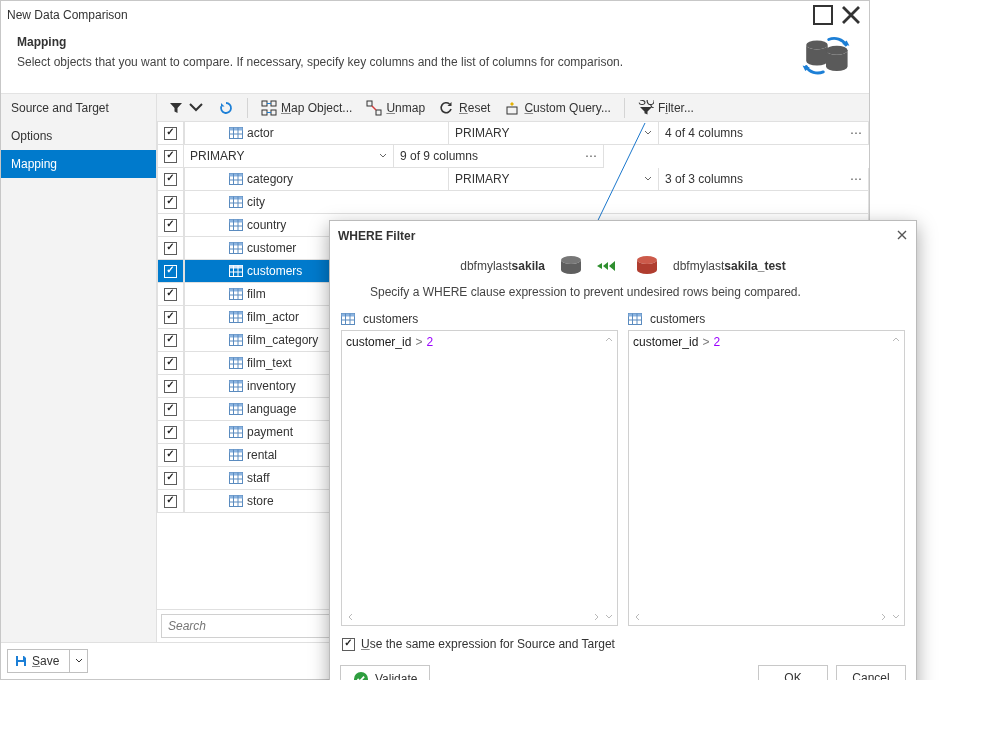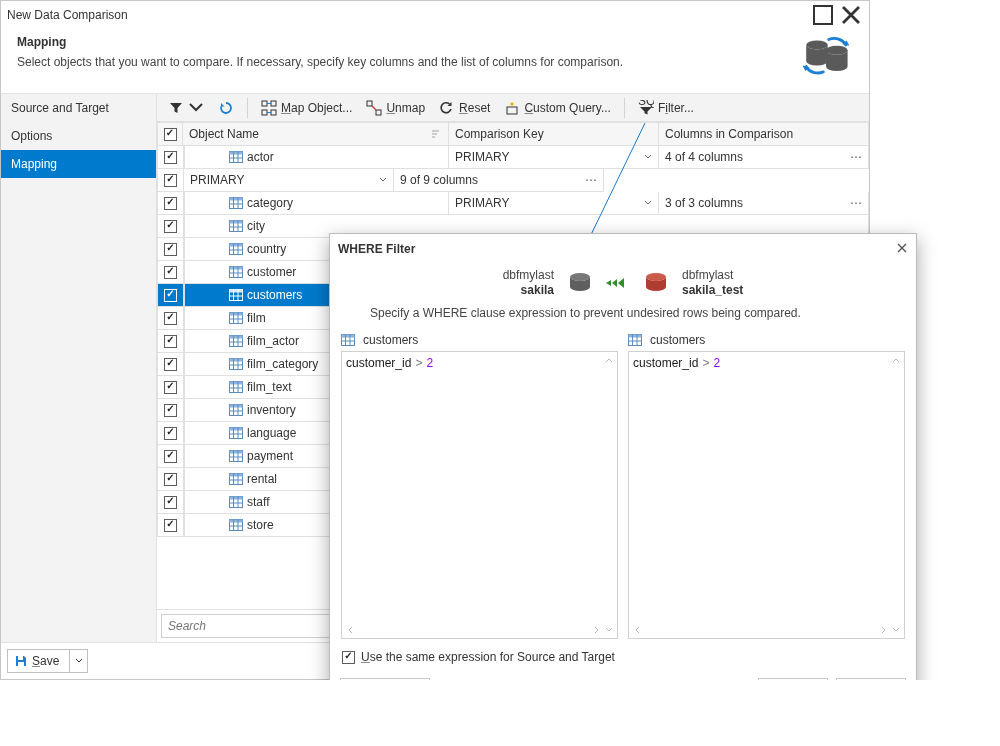--- a/index.html
+++ b/index.html
@@ -44,25 +44,25 @@
   .search-row { padding:4px;}
   .search-input { width:100%; border:1px solid #d0d0d0; padding:4px 6px; color:#aaa; font-style:italic;}
   .footer { border-top:1px solid #e0e0e0; padding:6px; display:flex;}
   .save-btn { border:1px solid #c0c0c0; background:#fff; display:flex; align-items:center;}
   .save-btn .lbl { padding:4px 10px 4px 6px; display:flex; gap:4px; align-items:center;}
   .save-btn .dd { border-left:1px solid #c0c0c0; width:18px; display:flex; justify-content:center; align-items:center; align-self:stretch;}
   .ellipsis { color:#555; }
   .chevron { width:8px; height:8px; }
 
   
-  .modal { position:absolute; width:588px; height:484px; border:1px solid #bbb; background:#fff; box-shadow:0 6px 18px rgba(0,0,0,0.35); display:flex; flex-direction:column; top:232px; left:328px;}
+  .modal { position:absolute; width:588px; height:484px; border:1px solid #bbb; background:#fff; box-shadow:0 6px 18px rgba(0,0,0,0.35); display:flex; flex-direction:column; top:219px; left:328px;}
   .modal .titlebar2 { height:30px; display:flex; justify-content:space-between; align-items:center; padding:0 8px;}
   .modal .titlebar2 .t { font-weight:600;}
   .comparison-strip { display:flex; justify-content:center; gap:14px; align-items:center; padding:4px 0 2px 0;}
-  .db-block { display:flex; flex-direction:column; align-items:flex-end; line-height:1.25;}
+  .db-block { display:flex; flex-direction:row; align-items:flex-end; line-height:1.25;}
   .db-block.right { align-items:flex-start;}
   .db-block .srv { color:#444;}
   .db-block .dbn { font-weight:600;}
   .cylinder { width:24px; height:22px; }
   .arrow { width:24px; height:14px;}
   .instruction { padding:6px 12px 8px 12px; color:#444;margin-left:28px;}
   .panels { flex:1; display:flex; gap:8px; padding:0 10px;}
   .panel { flex:1; display:flex; flex-direction:column; border:1px solid transparent;}
   .panel-title { display:flex; gap:4px; align-items:center; padding:4px 0;}
   .editor { flex:1; border:1px solid #d0d0d0; padding:4px; font-family:Consolas, monospace; font-size:12px; position:relative; background:#fff;}
@@ -194,33 +194,20 @@
             <svg viewBox="0 0 16 16">
                 <text x="0" y="5" font-size="5" fill="#333">SQL</text>
                 <path d="M2 7 h12 l-4.5 4.5 v3 l-3 -1.3 v-1.7 z" fill="#333"></path>
               </svg>
             <span>F<span class="und">i</span>lter...</span>
           </div>
         </div>
       </div>
 
       <div class="grid">
-        <div class="grid-header">
-          <div class="col col-check">
-              <div class="checkbox checked"></div>
-            </div>
-          <div class="col col-name">
-            <span>Object Name</span>
-            <svg class="hdr-sort" width="12" height="10" viewBox="0 0 12 10">
-                <path d="M2 2 h7 M2 5 h5 M2 8 h3" stroke="#666" stroke-width="1.2"></path>
-              </svg>
-          </div>
-          <div class="col col-key">Comparison Key</div>
-          <div class="col col-cols">Columns in Comparison</div>
-        </div>
         <div id="grid-rows" class="grid-rows-container">
             <div class="grid-row">
               <div class="cell check">
                 <div class="checkbox checked"></div>
               </div>
               <div class="cell name">
                 <svg class="table-icon" viewBox="0 0 14 12">
                   <rect x="0.5" y="0.5" width="13" height="11" fill="#fff" stroke="#5a8bbf"></rect>
                   <rect x="0.5" y="0.5" width="13" height="3" fill="#8cb4e0"></rect>
                   <line x1="4.5" y1="0.5" x2="4.5" y2="11.5" stroke="#5a8bbf"></line>

